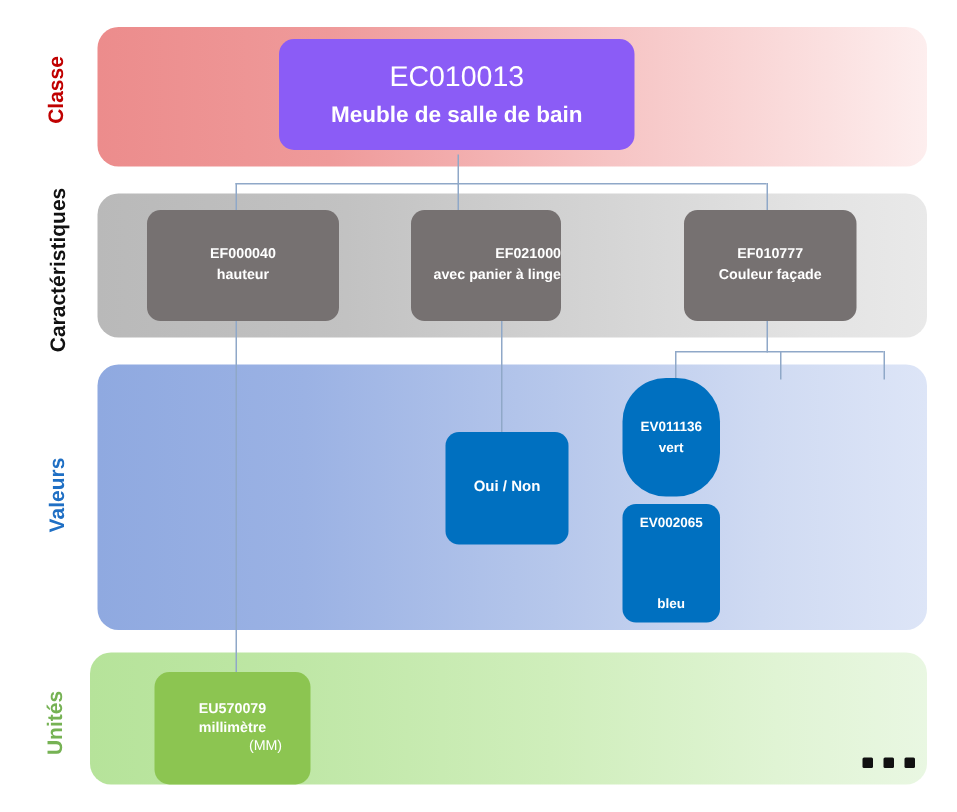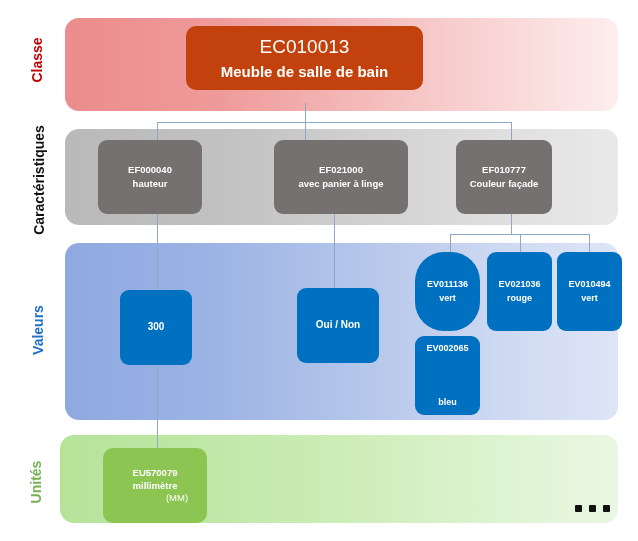--- a/index.html
+++ b/index.html
@@ -56,37 +56,37 @@
     justify-content: center;
     text-align: center;
     color: #ffffff;
     z-index: 5;
     line-height: 1.28;
   }
   .node .code { font-weight: bold; }
   .node .name { font-weight: bold; }
 
   .node-class {
-    left: 186px; top: 26px; width: 237px; height: 64px;
-    background: #c2410c;
+    left: 186px; top: 26px; width: 237px; height: 74px;
+    background: #8b5cf6;
     border-radius: 10px;
   }
   .node-class .code { font-size: 19px; font-weight: normal; margin-bottom: 3px; }
   .node-class .name { font-size: 15px; }
 
   .node-carac {
     background: #767171;
     border-radius: 9px;
     font-size: 9.5px;
-    width: 104px; height: 74px;
+    width: 128px; height: 74px;
   }
   .node-carac .code { margin-bottom: 2px; }
   .c1 { left: 98px;  top: 140px; }
-  .c2 { left: 274px; top: 140px; width: 134px; }
-  .c3 { left: 456px; top: 140px; width: 96px; }
+  .c2 { left: 274px; top: 140px; width: 100px; align-items: flex-end; }
+  .c3 { left: 456px; top: 140px; width: 115px; }
 
   .node-val {
     background: #0070c0;
     border-radius: 9px;
     font-size: 9px;
   }
   .node-val .code { margin-bottom: 2px; }
   .v-300  { left: 120px; top: 290px; width: 72px; height: 75px; font-size: 10px; }
   .v-oui  { left: 297px; top: 288px; width: 82px; height: 75px; font-size: 10px; }
 
@@ -183,37 +183,26 @@
   </div>
   <div class="node node-carac c2">
     <span class="code">EF021000</span>
     <span class="name">avec panier à linge</span>
   </div>
   <div class="node node-carac c3">
     <span class="code">EF010777</span>
     <span class="name">Couleur façade</span>
   </div>
 
-  <div class="node node-val v-300">
-    <span class="name">300</span>
-  </div>
   <div class="node node-val v-oui">
     <span class="name">Oui / Non</span>
   </div>
 
   <div class="node node-val v-g g11">
     <span class="code">EV011136</span>
-    <span class="name">vert</span>
-  </div>
-  <div class="node node-val v-g g12">
-    <span class="code">EV021036</span>
-    <span class="name">rouge</span>
-  </div>
-  <div class="node node-val v-g g13">
-    <span class="code">EV010494</span>
     <span class="name">vert</span>
   </div>
   <div class="node node-val v-g g21">
     <span class="code">EV002065</span>
     <span class="name">bleu</span>
   </div>
 
   <div class="node node-unit">
     <span class="code">EU570079</span>
     <span class="name">millimètre</span>

